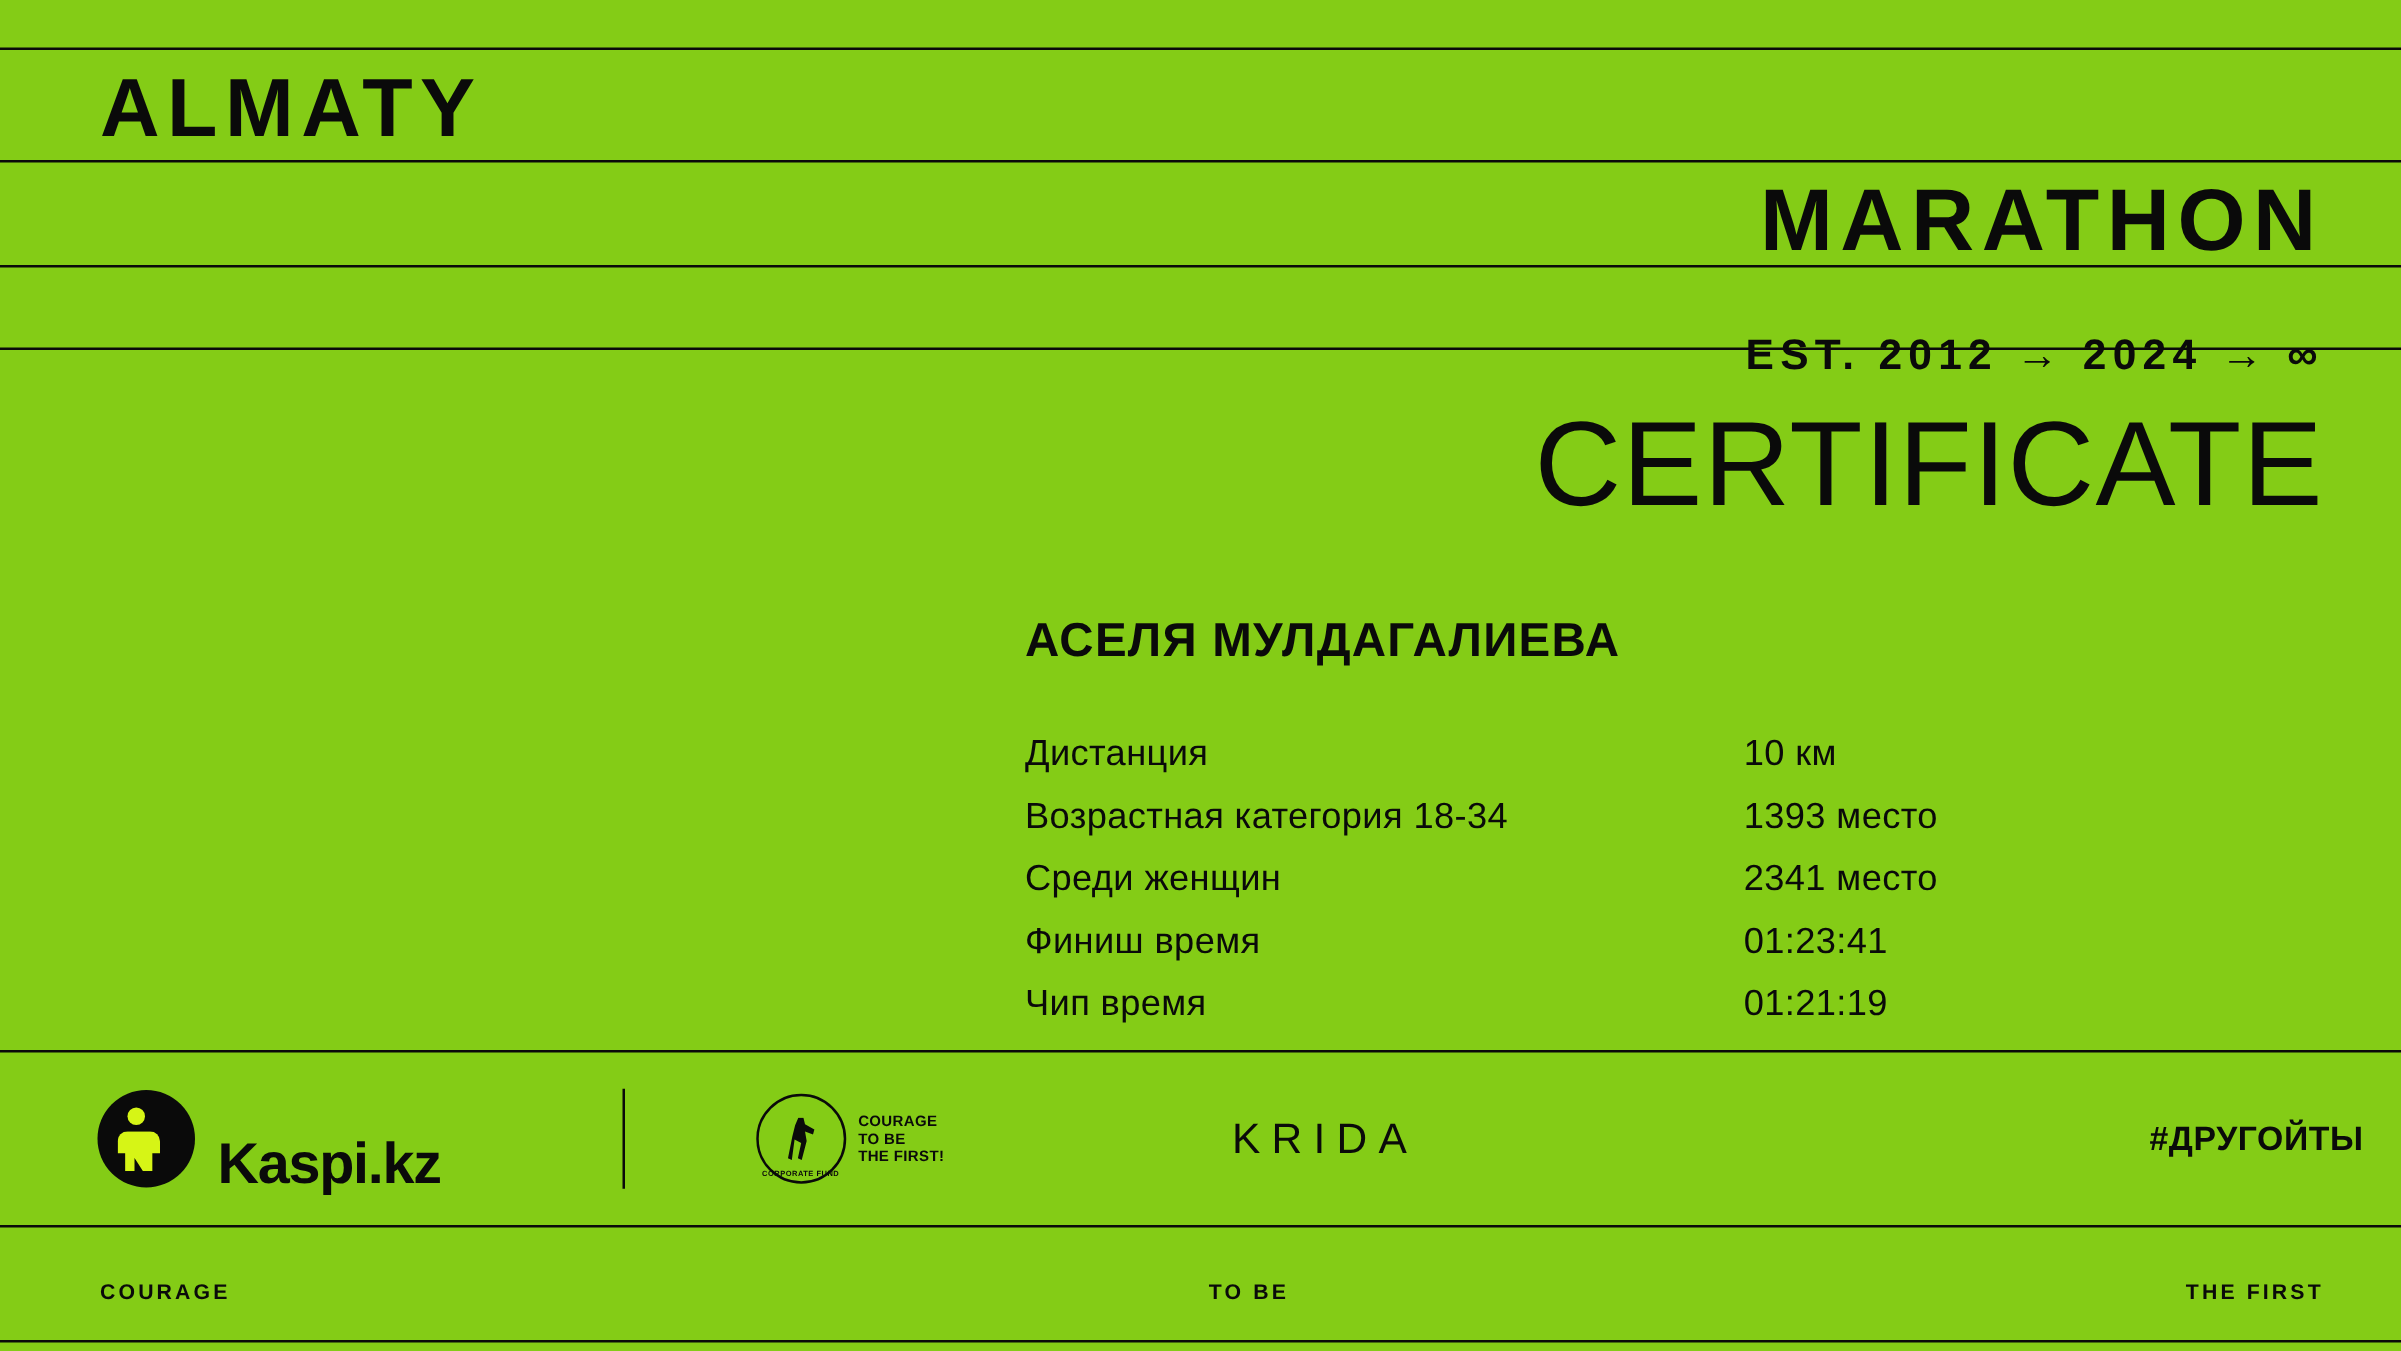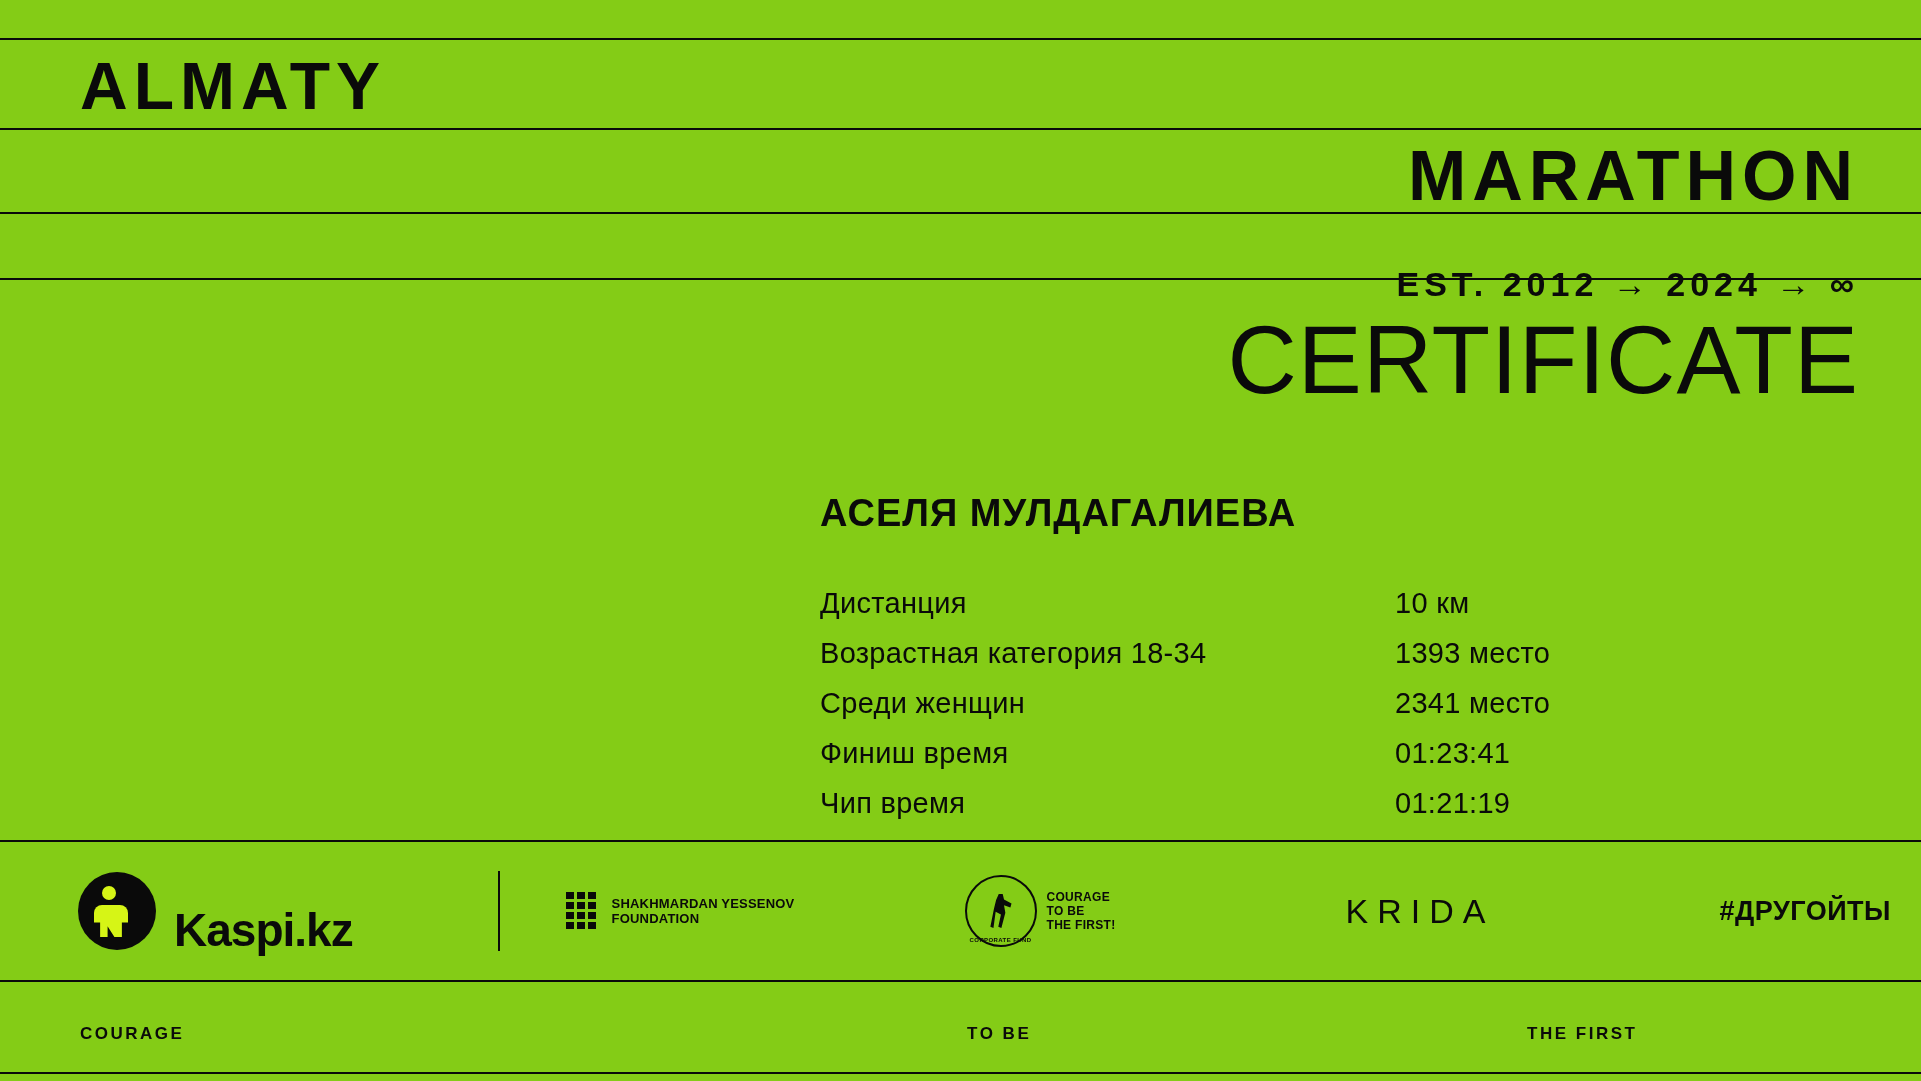--- a/index.html
+++ b/index.html
@@ -67,21 +67,21 @@
     font-weight: 600;
     color: #0a0a0a;
     text-align: right;
     margin-top: 40px;
   }
 
   
   .certificate-title {
     position: absolute;
     right: 62px;
-    top: 308px;
+    top: 320px;
     font-size: 96px;
     line-height: 104px;
     letter-spacing: 1px;
     font-weight: 400;
     color: #0a0a0a;
     text-align: center;
   }
 
   
   .recipient {
@@ -277,21 +277,21 @@
     align-items: center;
   }
   .footer span {
     font-size: 17px;
     letter-spacing: 2.5px;
     font-weight: 600;
     color: #0a0a0a;
   }
   .f-left { padding-left: 80px; width: 33.33%; text-align: left; }
   .f-mid  { width: 33.33%; text-align: center; }
-  .f-right{ width: 33.33%; text-align: center; padding-right: 62px; box-sizing: border-box; }
+  .f-right{ width: 33.33%; text-align: right; padding-right: 62px; box-sizing: border-box; }
 </style>
 </head>
 <body>
 
 <div class="cert">
 
   <div class="rule r1"></div>
   <div class="rule r2"></div>
   <div class="rule r3"></div>
   <div class="rule r4"></div>
@@ -332,40 +332,20 @@
 
   <div class="sponsors">
 
     <div class="sp sp-kaspi">
       <div class="kaspi-mark"></div>
       <div class="kaspi-text">Kaspi.kz</div>
     </div>
 
     <div class="sp-divider"></div>
 
-    <div class="sp sp-yessenov">
-      <div class="yess-mark">
-        <i></i>
-          <i></i>
-          <i></i>
-        <i></i>
-          <i></i>
-          <i></i>
-        <i></i>
-          <i></i>
-          <i></i>
-        <i></i>
-          <i></i>
-          <i></i>
-      </div>
-      <div class="yess-text">
-        <div>SHAKHMARDAN YESSENOV</div>
-        <div>FOUNDATION</div>
-      </div>
-    </div>
 
     <div class="sp sp-courage">
       <div class="courage-mark">
         <div class="fig"></div>
         <div class="courage-ring-label">CORPORATE FUND</div>
       </div>
       <div class="courage-text">
         <div>COURAGE</div>
         <div>TO BE</div>
         <div>THE FIRST!</div>

